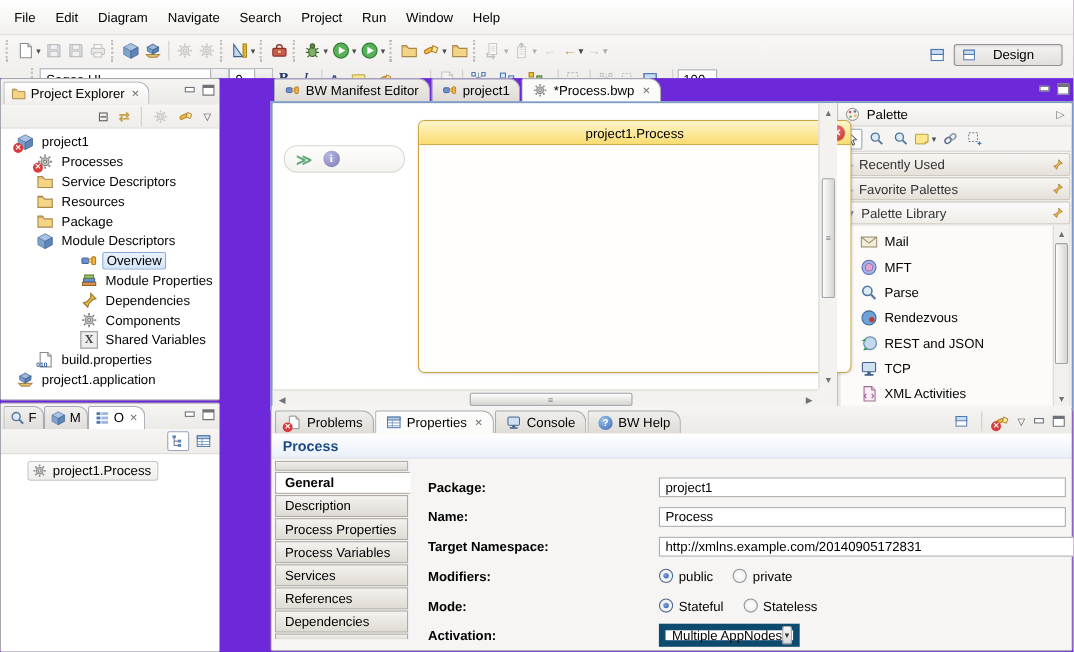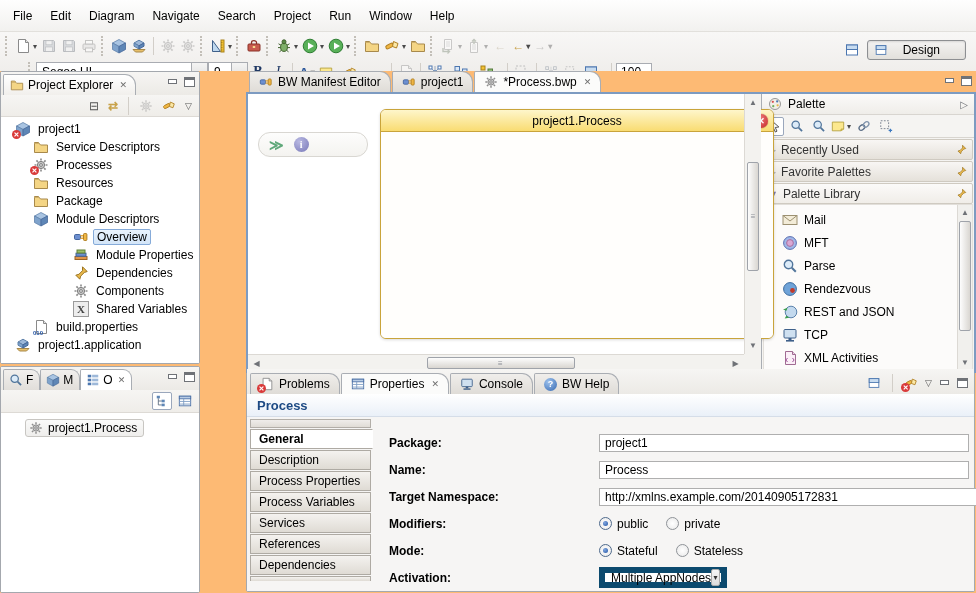--- a/index.html
+++ b/index.html
@@ -31,21 +31,21 @@
   .bold-g { font-weight:bold; font-family:"Liberation Serif",serif; font-size:14px; color:#1F3864; }
   .ital-g { font-style:italic; font-family:"Liberation Serif",serif; font-size:14px; color:#1F3864; }
   .a-g { color:#2B579A; font-weight:bold; font-size:13px; }
   .zoom-input { width:36px; height:18px; border:1px solid #A9ACB2; font:12px "Liberation Sans",sans-serif; padding:0 4px; }
   .perspective { position:absolute; top:7px; right:10px; display:flex; align-items:center; gap:5px; }
   .persp-open { padding:2px; }
   .persp-btn { display:flex; align-items:center; gap:15px; padding:2px 25px 2px 6px; border:1px solid #8D8F92; border-radius:3px;
                background:linear-gradient(#F4F3F2,#E2E0DC); box-shadow:inset 0 1px 2px rgba(0,0,0,.12); }
 
   
-  .workbench { position:absolute; top:71px; left:0; right:0; bottom:0; display:flex; background:#fdba74; }
+  .workbench { position:absolute; top:71px; left:0; right:0; bottom:0; display:flex; background:#6d28d9; }
   .left-col { width:200px; display:flex; flex-direction:column; }
   .right-col { flex:1; display:flex; flex-direction:column; min-width:0;padding-left:44px; }
   .panel { border:1px solid #A4A8AE; background:#F3F2F0; display:flex; flex-direction:column; border-radius:2px; }
 
   
   .ptab-row { height:23px; display:flex; align-items:flex-end; background:linear-gradient(#F6F5F3,#ECEAE6); padding-left:2px; position:relative; }
   .ptab { display:flex; align-items:center; gap:4px; padding:3px 8px 3px 6px; background:linear-gradient(#FFFFFF,#F1EFEC);
           border:1px solid #A9ADB3; border-bottom:none; border-radius:2px 11px 0 0; white-space:nowrap; }
   .tab-close { font-size:9px; color:#6E6E6E; margin-left:2px; }
   .winbtns { position:absolute; right:4px; top:5px; display:flex; gap:6px; }
@@ -621,33 +621,33 @@
           <div class="tree-item d0">
             <span class="badge-wrap">
                 <svg class="ic16">
                   <use href="#i-cube"></use>
                 </svg>
                 <span class="badge-x">✕</span>
               </span>
             <span class="lbl">project1</span>
           </div>
           <div class="tree-item d1">
-            <svg class="ic16">
-                <use href="#i-folder"></use>
-              </svg>
-            <span class="lbl">Service Descriptors</span>
-          </div>
-          <div class="tree-item d1">
             <span class="badge-wrap">
                 <svg class="ic16">
                   <use href="#i-gear"></use>
                 </svg>
                 <span class="badge-x">✕</span>
               </span>
             <span class="lbl">Processes</span>
+          </div>
+          <div class="tree-item d1">
+            <svg class="ic16">
+                <use href="#i-folder"></use>
+              </svg>
+            <span class="lbl">Service Descriptors</span>
           </div>
           <div class="tree-item d1">
             <svg class="ic16">
                 <use href="#i-folder"></use>
               </svg>
             <span class="lbl">Resources</span>
           </div>
           <div class="tree-item d1">
             <svg class="ic16">
                 <use href="#i-folder"></use>

